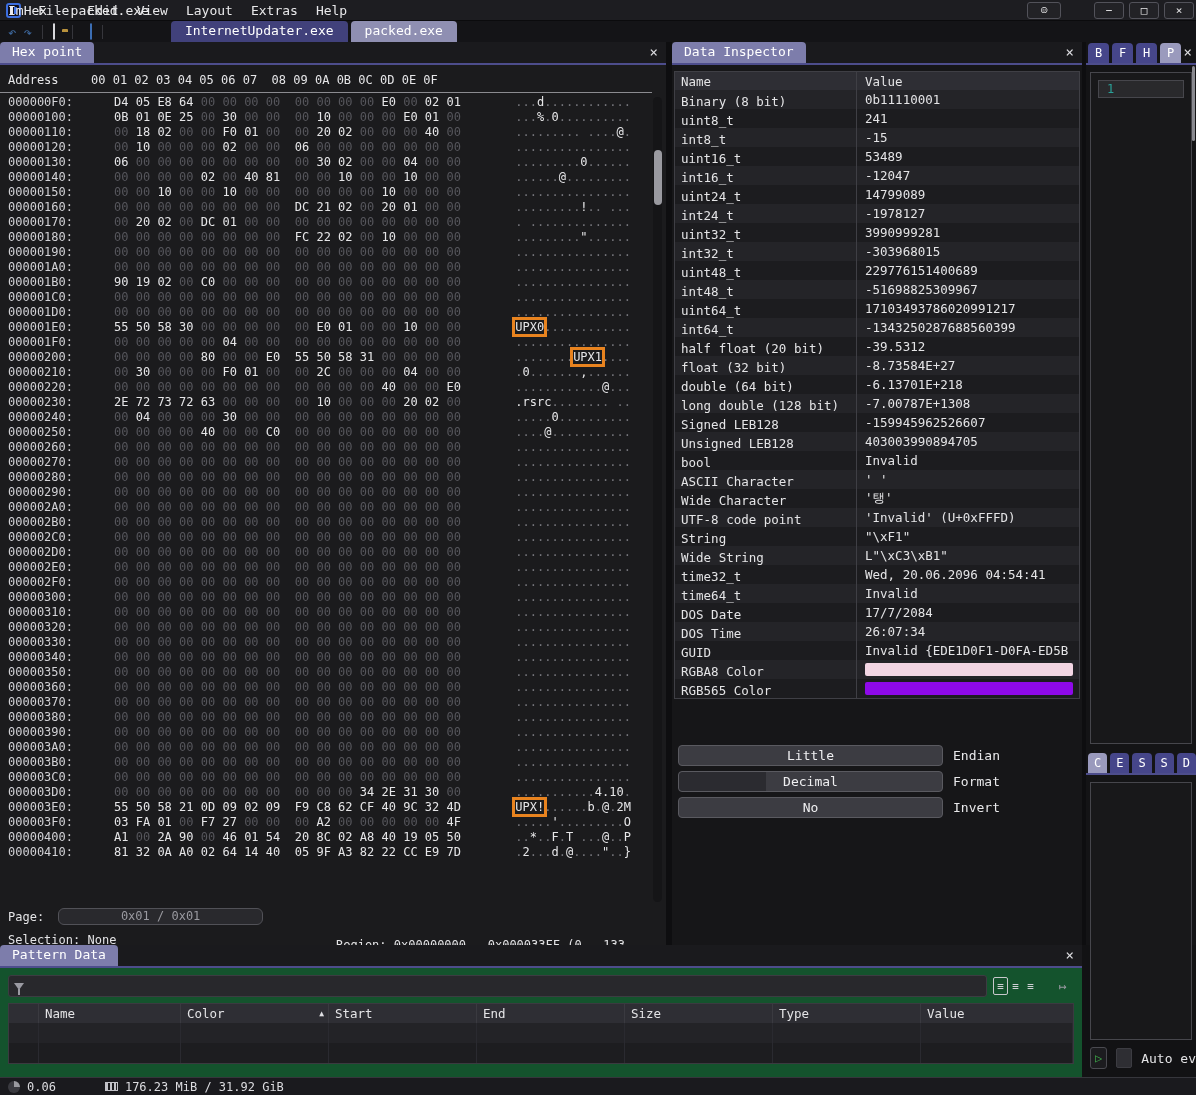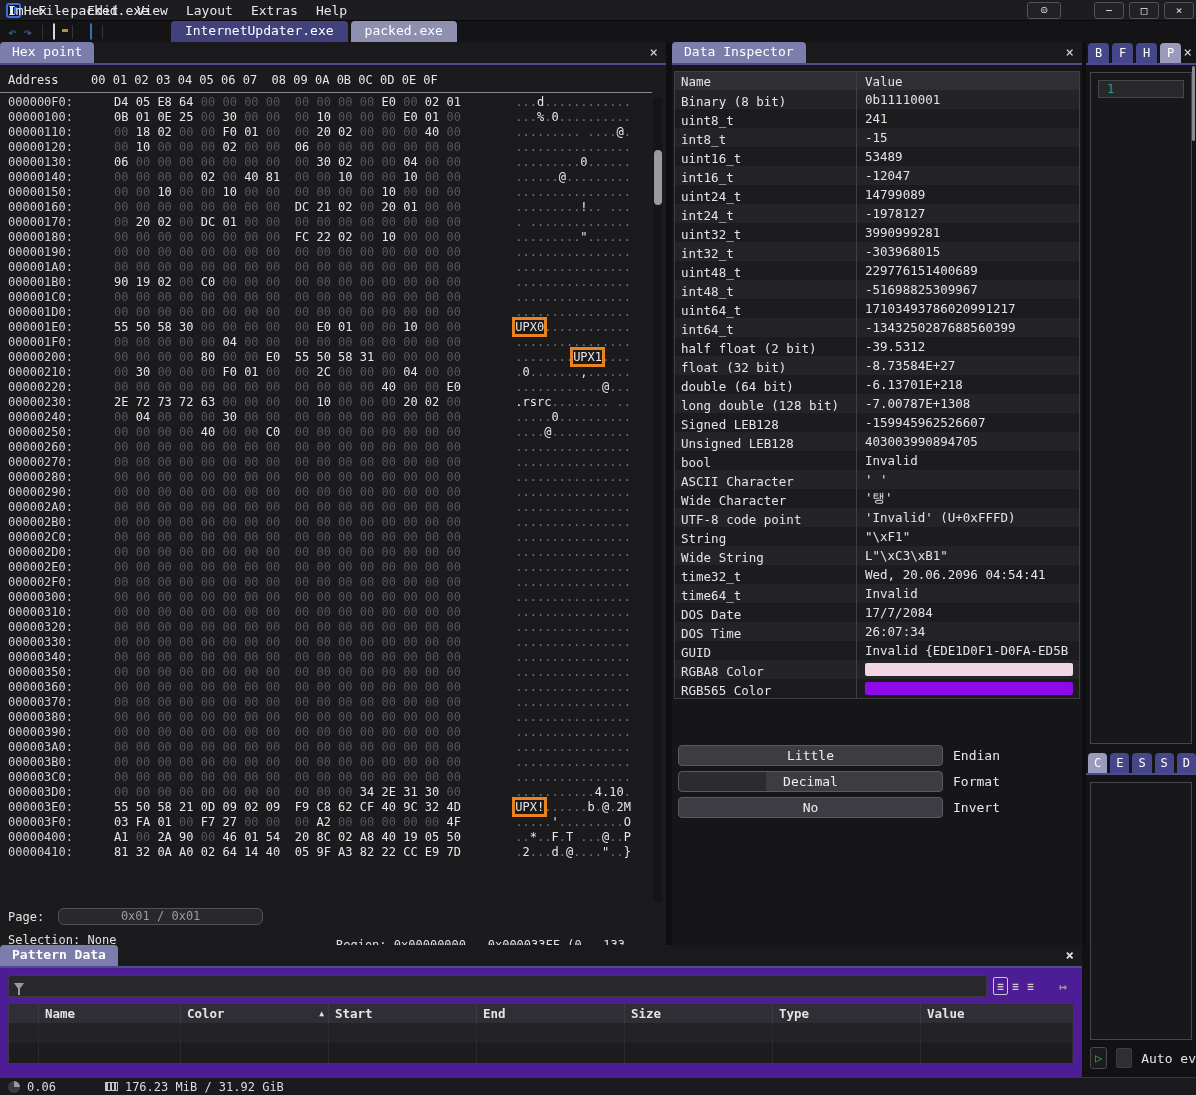--- a/index.html
+++ b/index.html
@@ -87,21 +87,21 @@
   .sb-panel{margin:7px 4px 0 4px;border:1px solid #46464c;background:#18181a;}
   .sb-panel.p1{height:672px;padding:7px;}
   .sb-input{width:100%;height:18px;background:#29292c;border:1px solid #46464c;color:#2aa198;font-size:12px;padding-left:8px;line-height:16px;}
   .sb-strip2{margin-top:8px;}
   .sb-panel.p2{height:258px;}
   .sb-runrow{display:flex;align-items:center;gap:9px;margin:7px 0 0 4px;}
   .play-btn{width:22px;height:22px;border:1px solid #4a4a50;border-radius:3px;background:#1c1c1f;color:#3fae4a;display:flex;align-items:center;justify-content:center;font-size:12px;}
   .chk{width:20px;height:20px;background:#2e2e33;border:1px solid #3c3c42;border-radius:2px;}
   .sb-scroll{position:absolute;right:1px;top:24px;width:3px;height:75px;background:#8a8a90;border-radius:2px;}
   
-  #pattern-pane{left:0;top:945px;width:1082px;height:132px;background:#4c1d95;font-weight:bold;}
+  #pattern-pane{left:0;top:945px;width:1082px;height:132px;background:#14532d;}
   .pd-filter-row{display:flex;align-items:center;margin:7px 8px 0 8px;gap:6px;}
   .pd-filter{flex:1;height:22px;background:#28282c;border:1px solid #3c3c42;border-radius:3px;display:flex;align-items:center;padding-left:5px;}
   .funnel{width:0;height:0;border-left:5px solid transparent;border-right:5px solid transparent;border-top:7px solid #9a9aa2;position:relative;}
   .funnel:after{content:"";position:absolute;left:-1px;top:-1px;width:2px;height:6px;background:#9a9aa2;}
   .pd-viewbtns{display:flex;}
   .pd-vb{width:15px;height:18px;display:flex;align-items:center;justify-content:center;color:#cfcfd4;font-size:11px;border:1px solid transparent;}
   .pd-vb.sel{border-color:#c8c8cc;border-radius:2px;}
   .pd-arrow{width:22px;height:20px;border-radius:3px;display:flex;align-items:center;justify-content:center;color:#9a9aa2;margin-left:8px;font-size:13px;}
   .pd-table{margin:6px 8px 0 8px;border:1px solid #3a3a40;font-size:12.5px;}
   .pd-hrow{display:flex;height:19px;background:#2e2e34;}
@@ -262,21 +262,21 @@
           </div>
           <div class="di-row alt1">
             <div class="di-name">uint64_t</div>
             <div class="di-val">17103493786020991217</div>
           </div>
           <div class="di-row alt0">
             <div class="di-name">int64_t</div>
             <div class="di-val">-1343250287688560399</div>
           </div>
           <div class="di-row alt1">
-            <div class="di-name">half float (2 bit)</div>
+            <div class="di-name">half float (20 bit)</div>
             <div class="di-val">-39.5312</div>
           </div>
           <div class="di-row alt0">
             <div class="di-name">float (32 bit)</div>
             <div class="di-val">-8.73584E+27</div>
           </div>
           <div class="di-row alt1">
             <div class="di-name">double (64 bit)</div>
             <div class="di-val">-6.13701E+218</div>
           </div>

